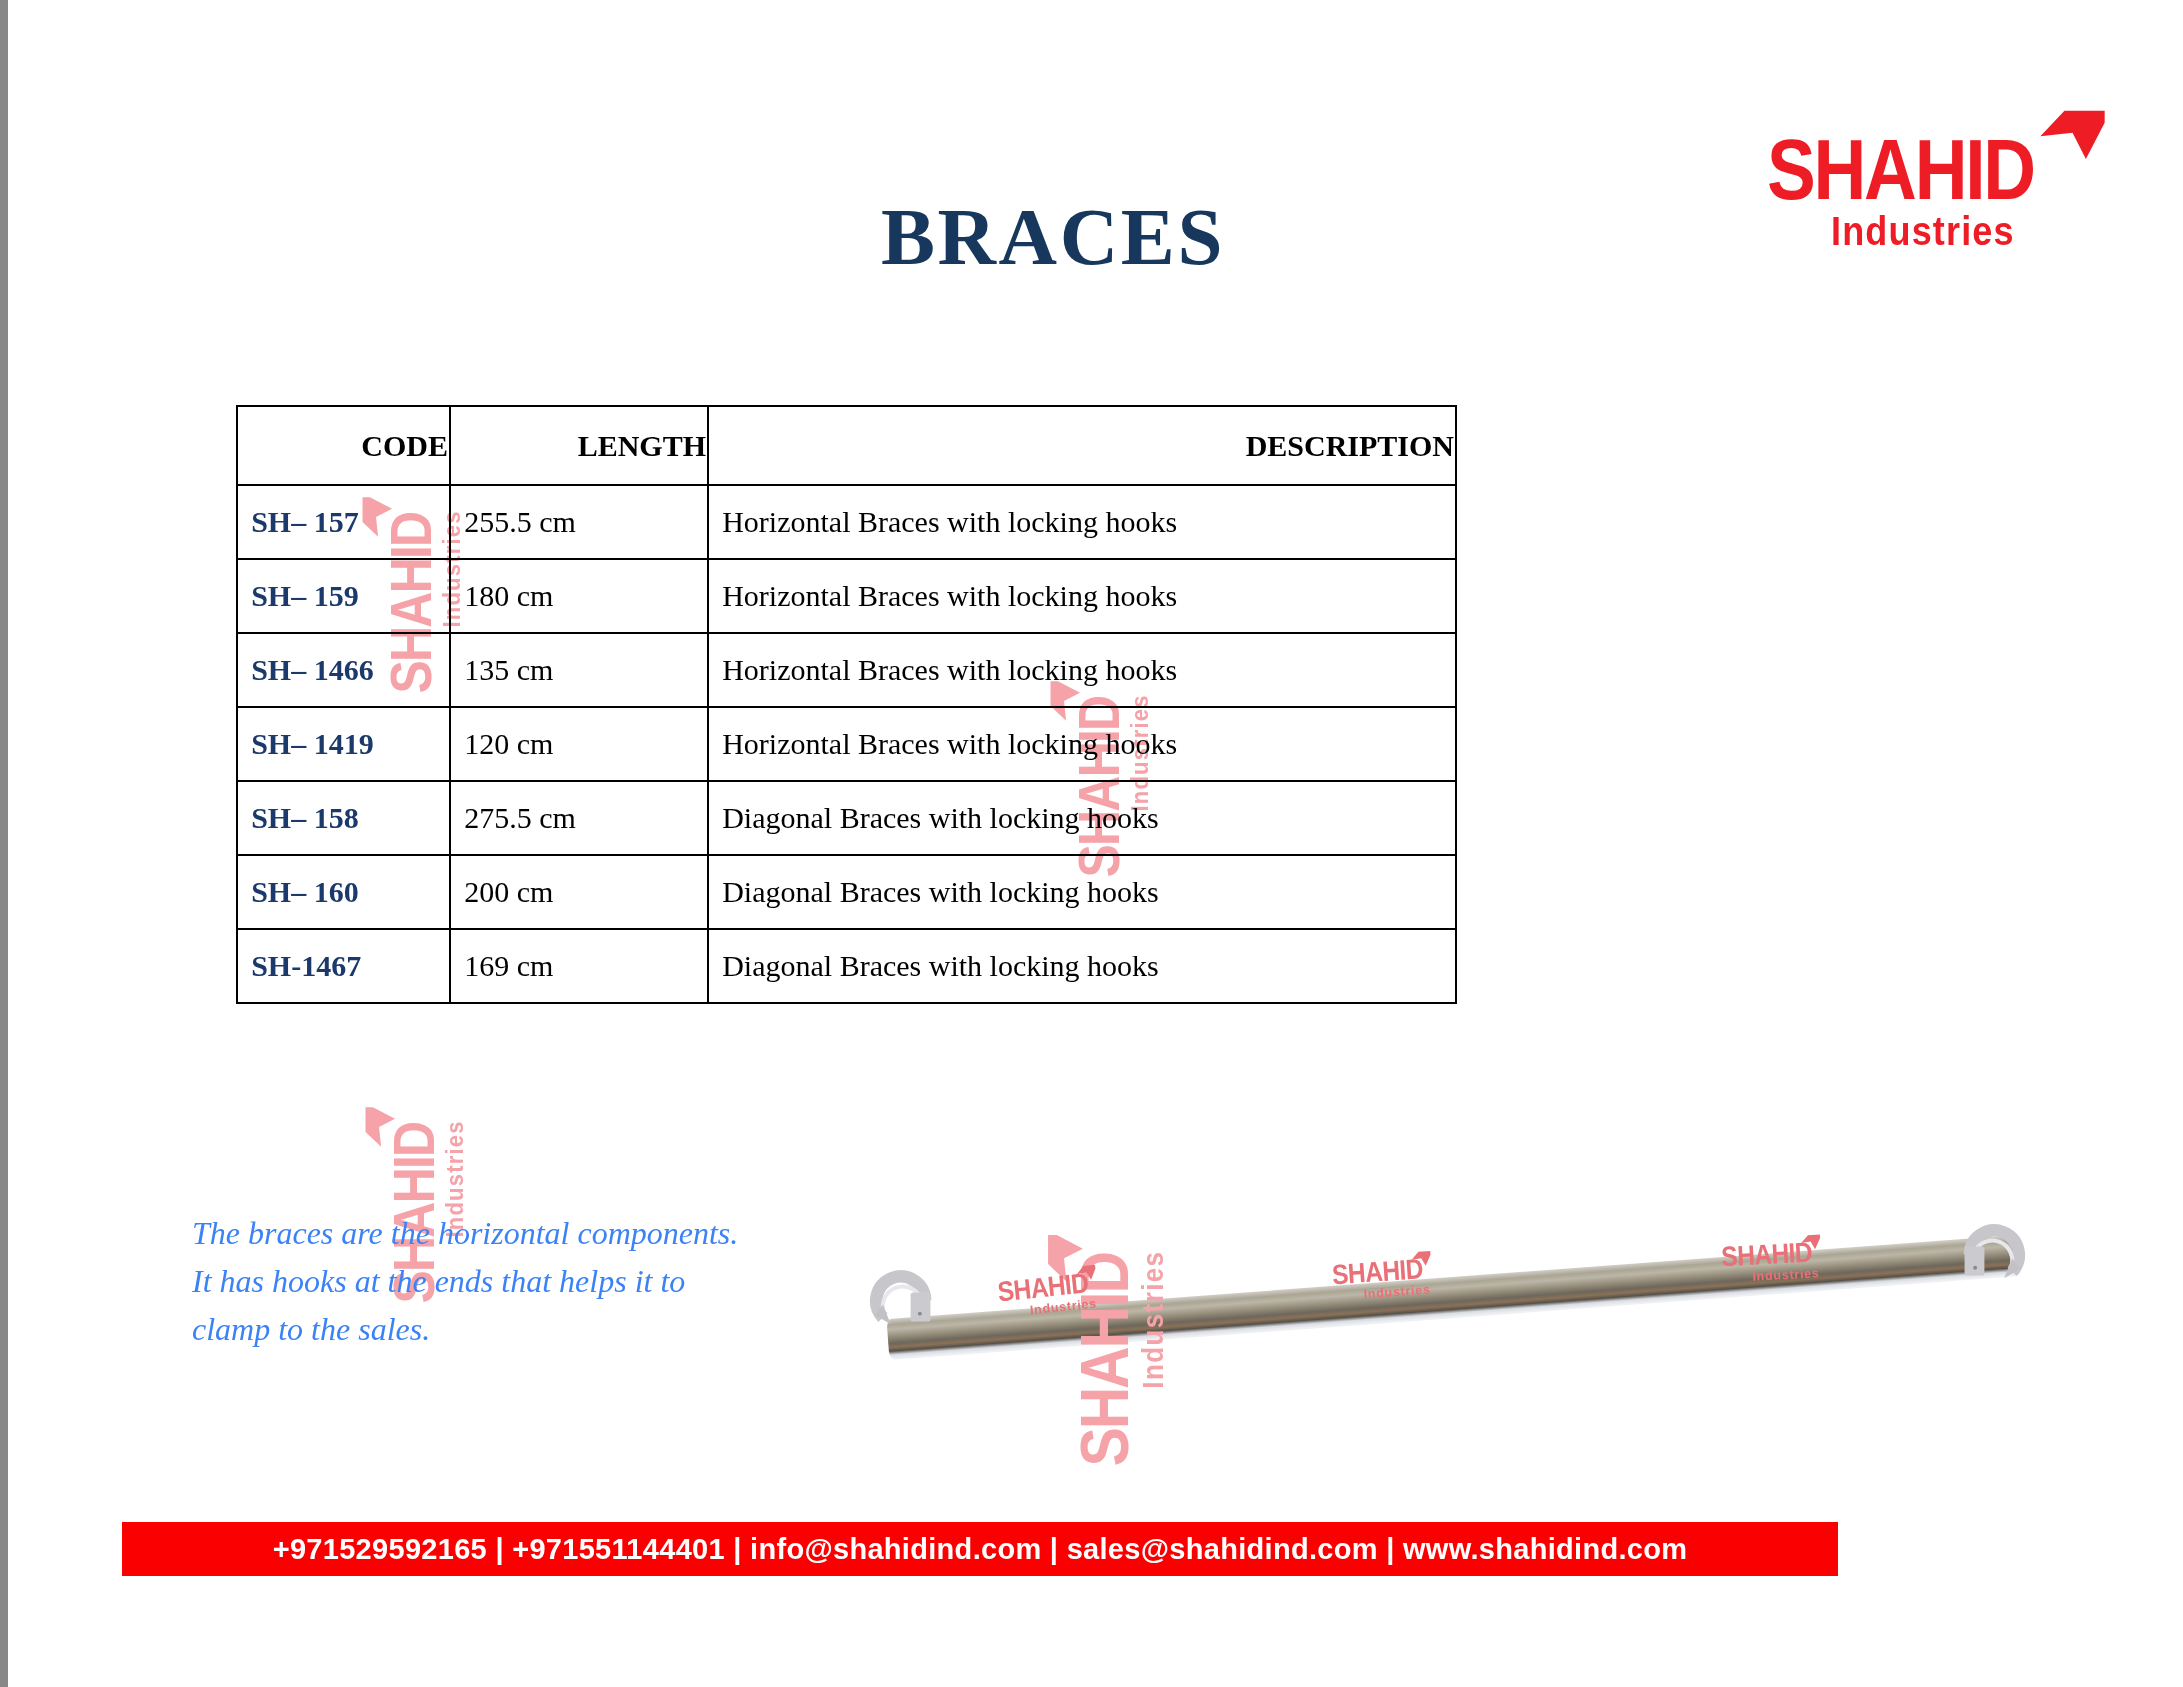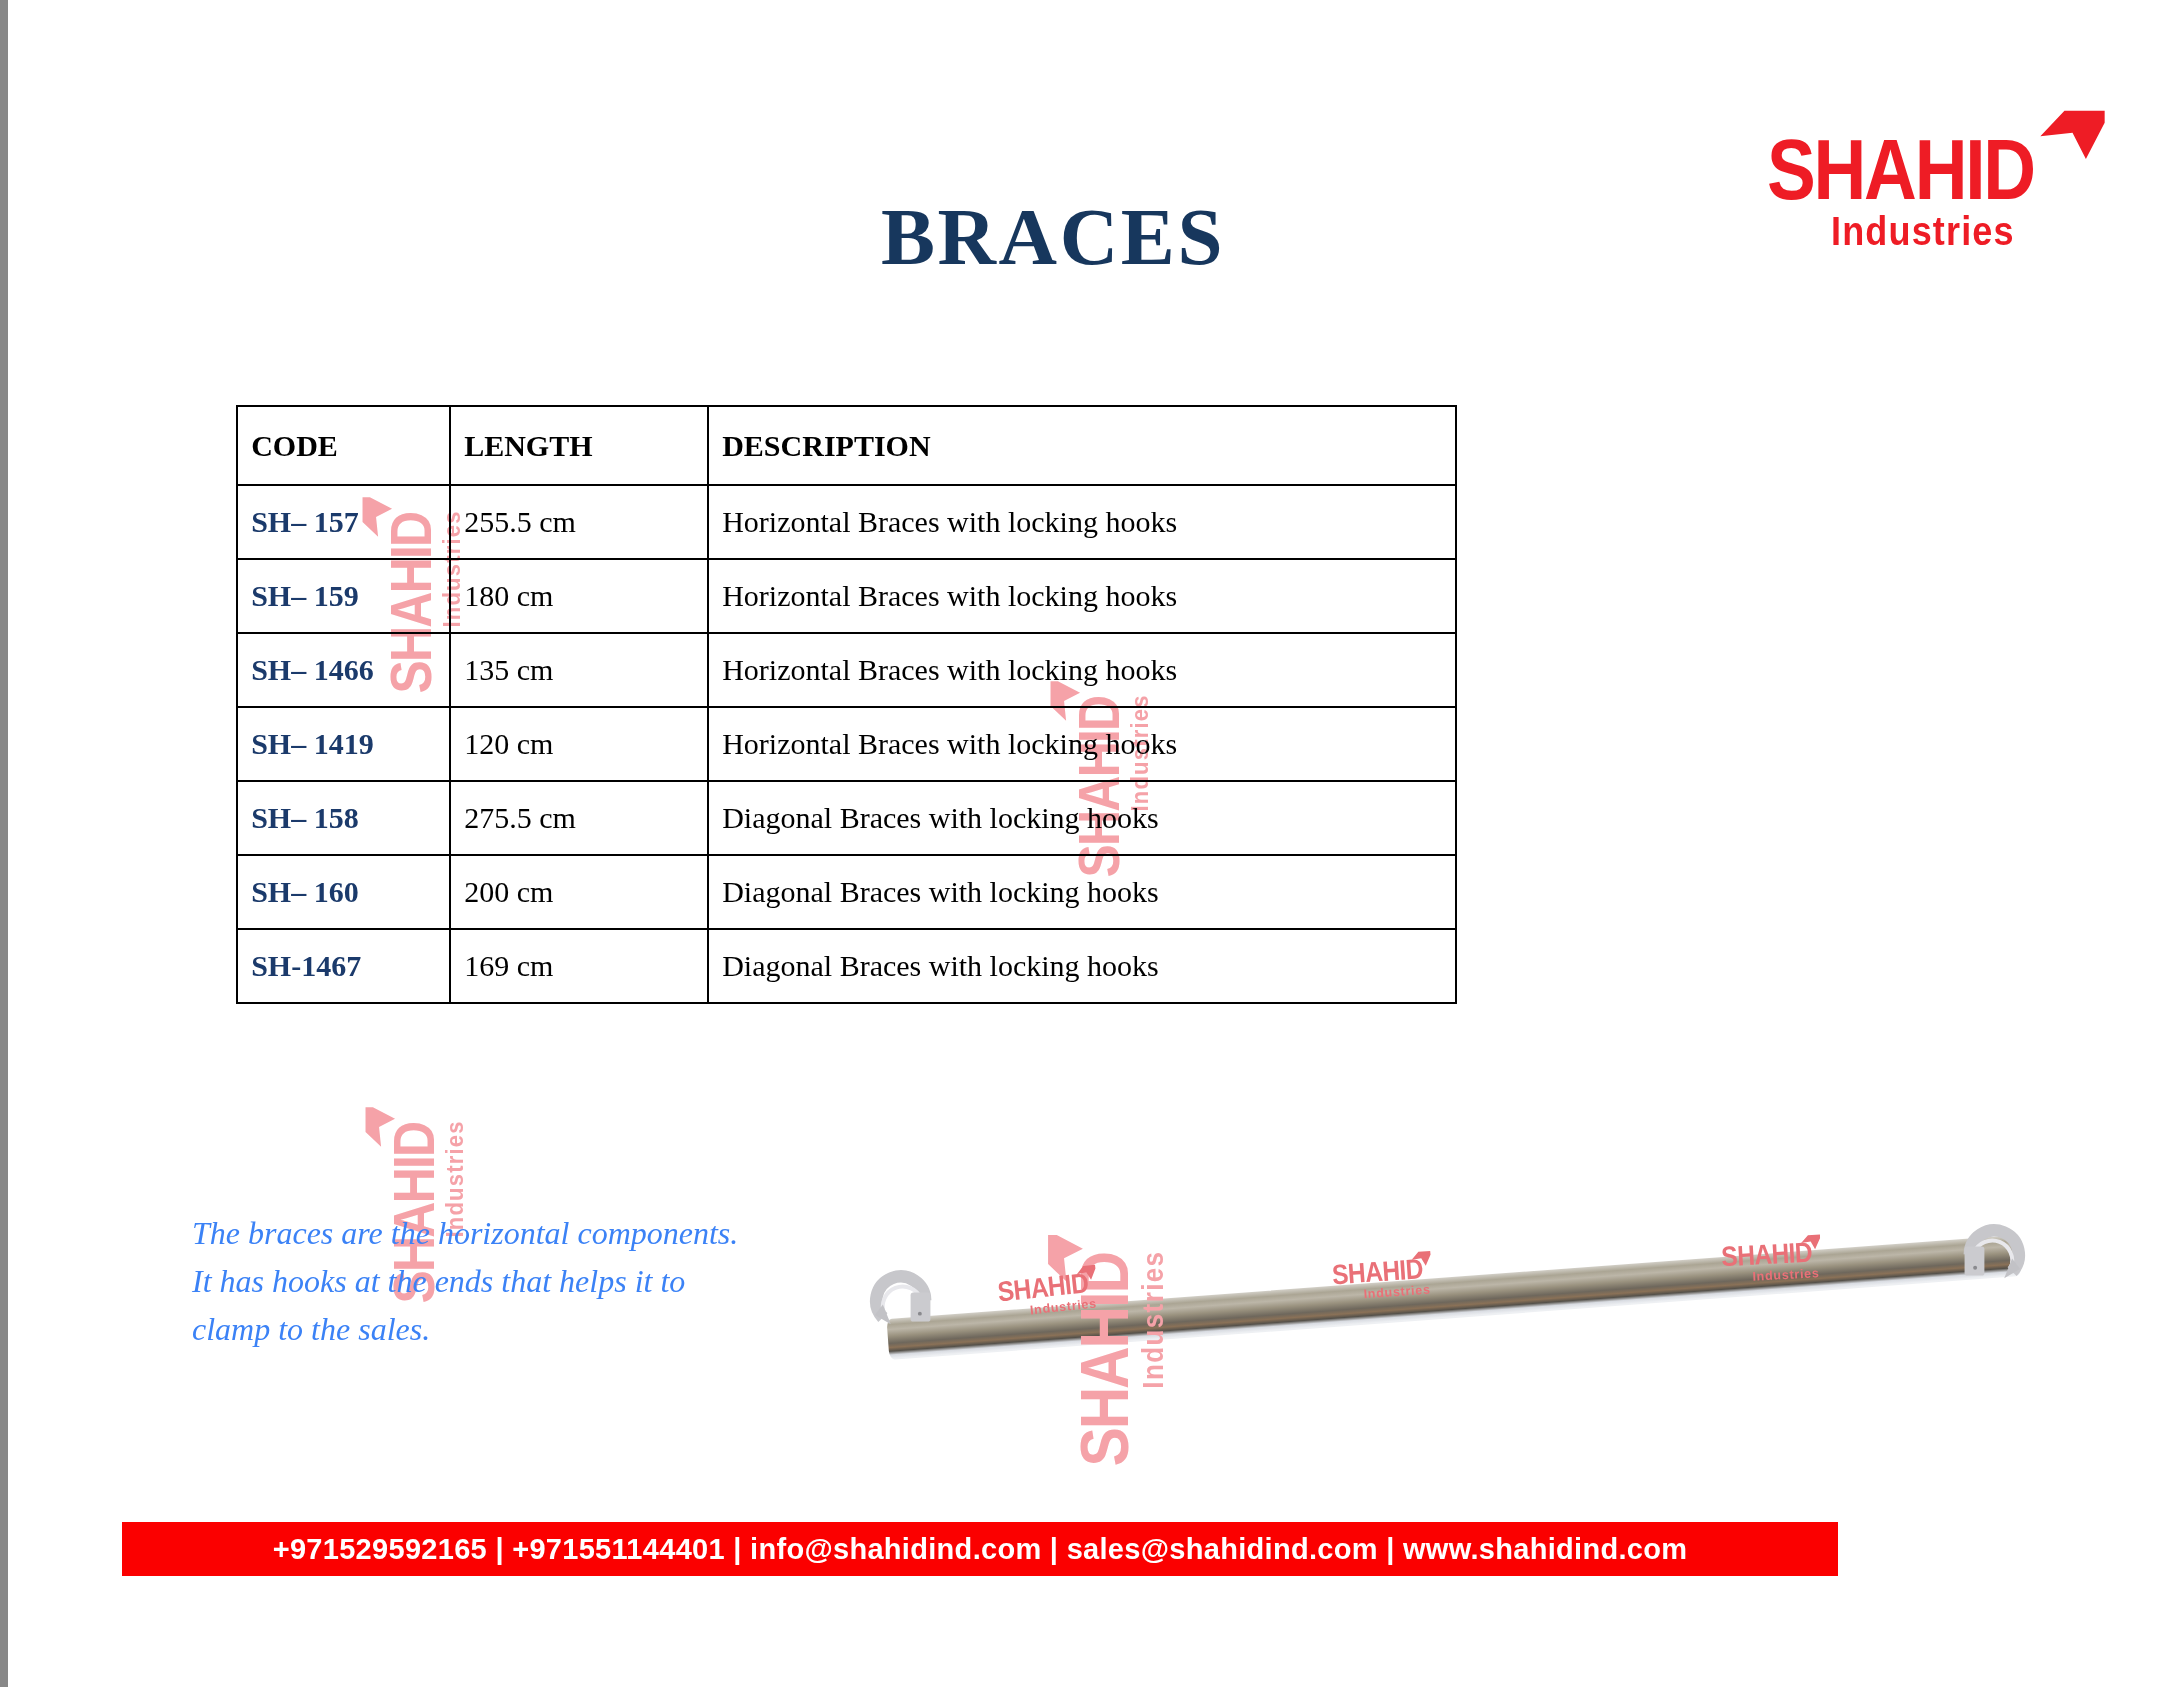--- a/index.html
+++ b/index.html
@@ -18,21 +18,21 @@
   #logo .logo-sub{font-size:40px;line-height:40px;margin:8px 0 0 64px;letter-spacing:1.3px;
         transform:scaleX(.9);transform-origin:left;white-space:nowrap;}
   #logo .arr{position:absolute;right:-8px;top:-2.6px;width:67px;height:67px;}
 
   
   #spec-table{position:absolute;left:228px;top:405px;width:1219px;z-index:2;
         border-collapse:collapse;table-layout:fixed;background:transparent;}
   #spec-table col.c1{width:213px}#spec-table col.c2{width:258px}#spec-table col.c3{width:748px}
   #spec-table th,#spec-table td{border:2px solid #000;padding-left:13.2px;text-align:left;
         vertical-align:middle;font-size:30px;color:#000;background:transparent;}
-  #spec-table th{height:75px;font-weight:bold;}
+  #spec-table th{height:75px;font-weight:bold;text-align:right;}
   #spec-table td{height:70px;}
   #spec-table td.code{font-weight:bold;color:#1B3A6B;}
 
   
   #note{position:absolute;left:184px;top:1209px;z-index:2;font-style:italic;
         font-size:32px;line-height:48px;color:#3b82f6;}
 
   
   #footer{position:absolute;left:114px;top:1522px;width:1716px;height:54px;background:#FB0000;
         z-index:2;display:flex;align-items:center;justify-content:center;}

